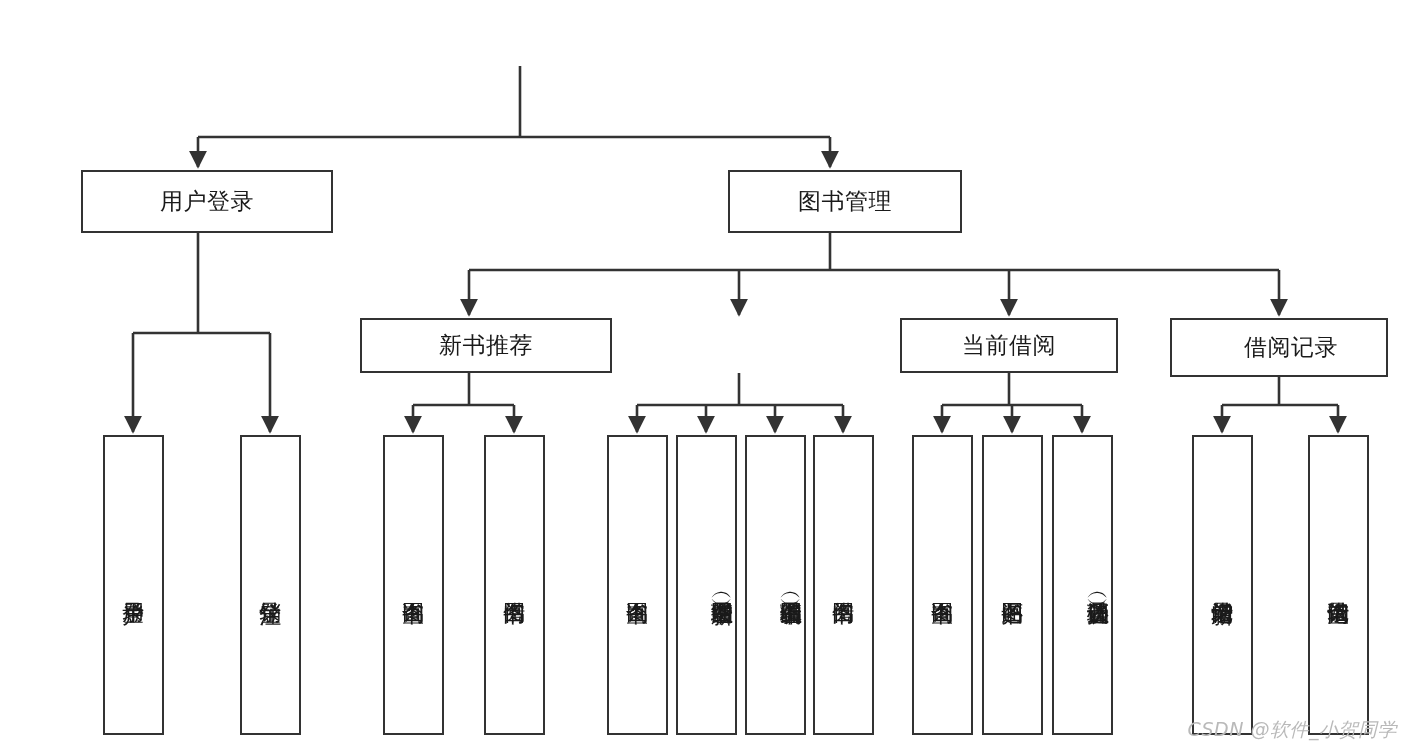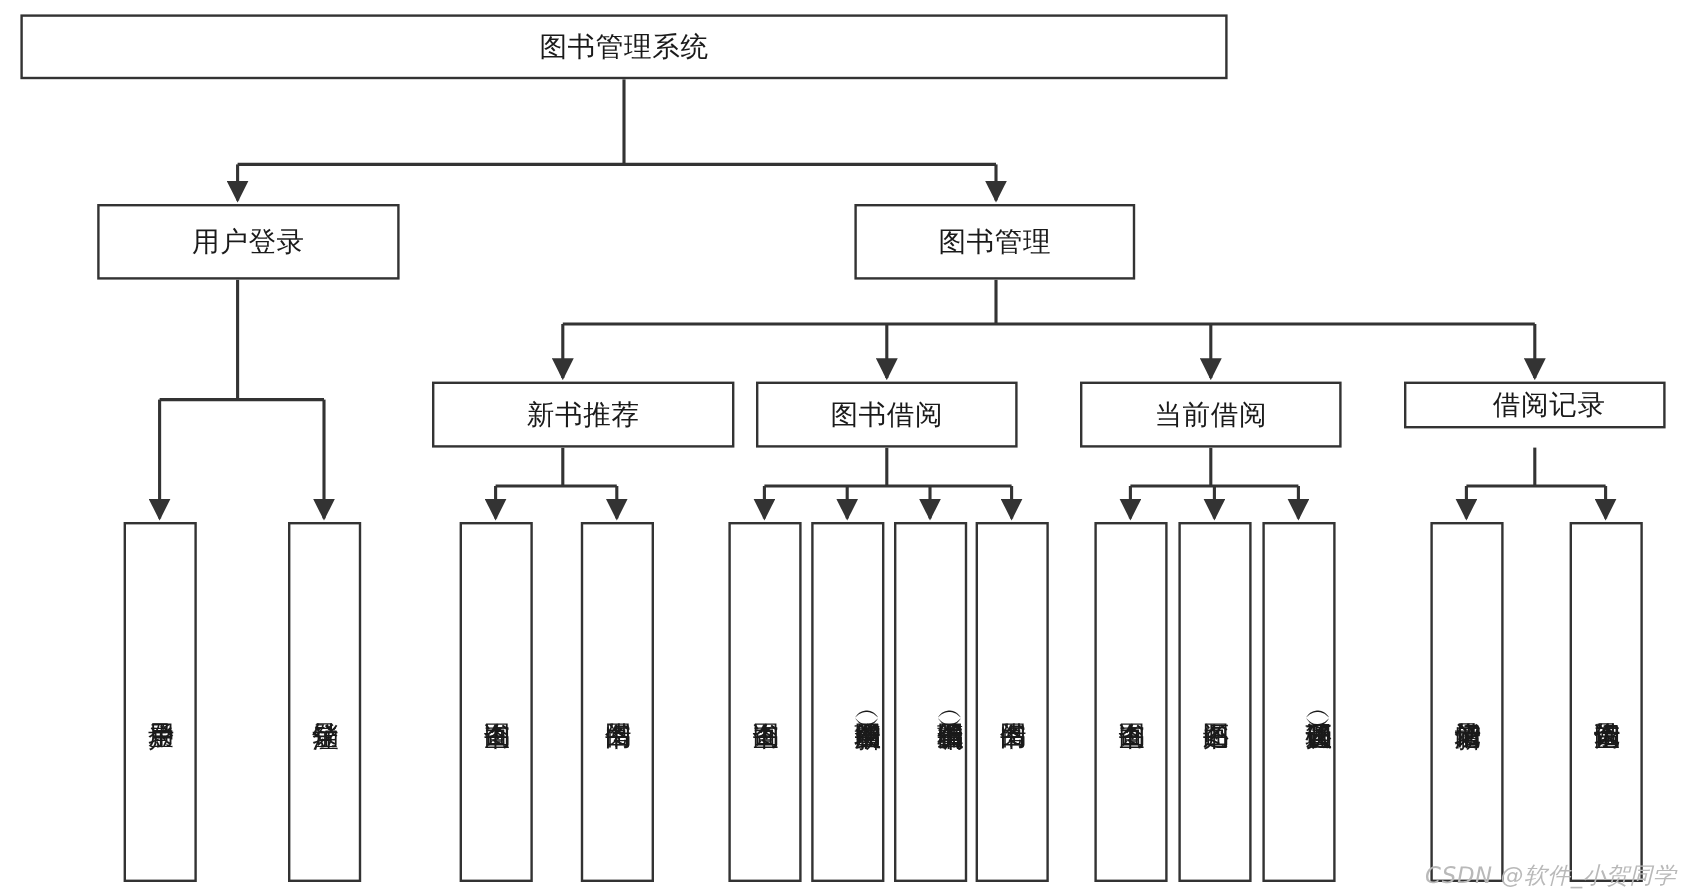--- a/index.html
+++ b/index.html
@@ -115,29 +115,27 @@
       <path d="M 1082 405 L 1082 432" marker-end="url(#arrow)"></path>
 
       <path d="M 1279 373 L 1279 405"></path>
       <path d="M 1222 405 L 1338 405"></path>
       <path d="M 1222 405 L 1222 432" marker-end="url(#arrow)"></path>
       <path d="M 1338 405 L 1338 432" marker-end="url(#arrow)"></path>
 
     </g>
   </svg>
 
-  <div class="node horiz" style="left:17px; top:12px; width:1006px; height:54px;">图书管理系统</div>
 
   <div class="node horiz" style="left:81px; top:170px; width:252px; height:63px;">用户登录</div>
-  <div class="node horiz" style="left:712px; top:170px; width:234px; height:63px;">图书管理</div>
+  <div class="node horiz" style="left:728px; top:170px; width:234px; height:63px;">图书管理</div>
 
   <div class="node horiz" style="left:360px; top:318px; width:252px; height:55px;">新书推荐</div>
-  <div class="node horiz" style="left:630px; top:318px; width:218px; height:55px;">图书借阅</div>
   <div class="node horiz" style="left:900px; top:318px; width:218px; height:55px;">当前借阅</div>
-  <div class="node horiz" style="left:1170px; top:318px; width:218px; height:39px;padding-left:24px;">借阅记录</div>
+  <div class="node horiz" style="left:1170px; top:318px; width:218px; height:59px;padding-left:24px;">借阅记录</div>
 
   <div class="node vert mid" style="left:103px; top:435px; width:61px; height:300px;">用户登录</div>
   <div class="node vert mid" style="left:240px; top:435px; width:61px; height:300px;">注销登录</div>
 
   <div class="node vert mid" style="left:383px; top:435px; width:61px; height:300px;">查询图书</div>
   <div class="node vert mid" style="left:484px; top:435px; width:61px; height:300px;">借阅图书</div>
 
   <div class="node vert mid" style="left:607px; top:435px; width:61px; height:300px;">查询图书</div>
   <div class="node vert tall" style="left:676px; top:435px; width:61px; height:300px;">新增图书（管理员）</div>
   <div class="node vert tall" style="left:745px; top:435px; width:61px; height:300px;">编辑图书（管理员）</div>

